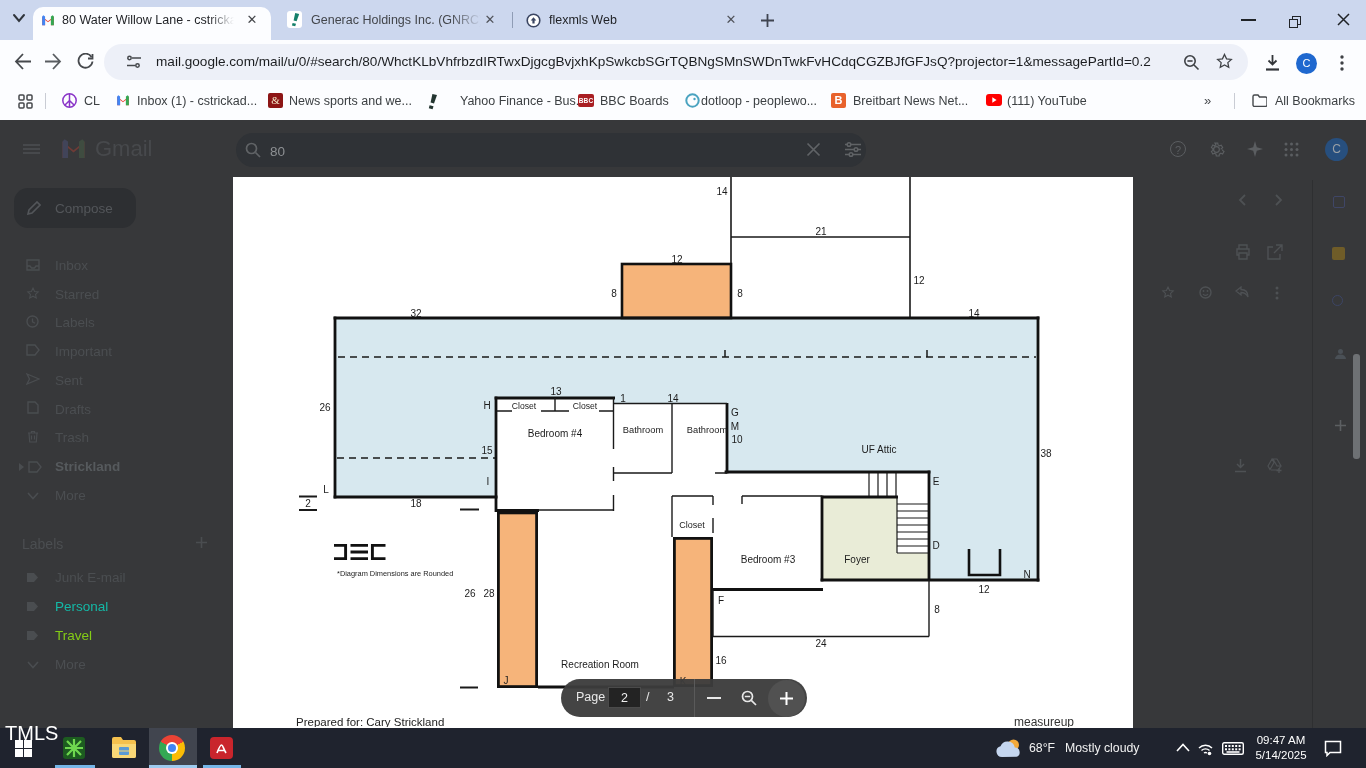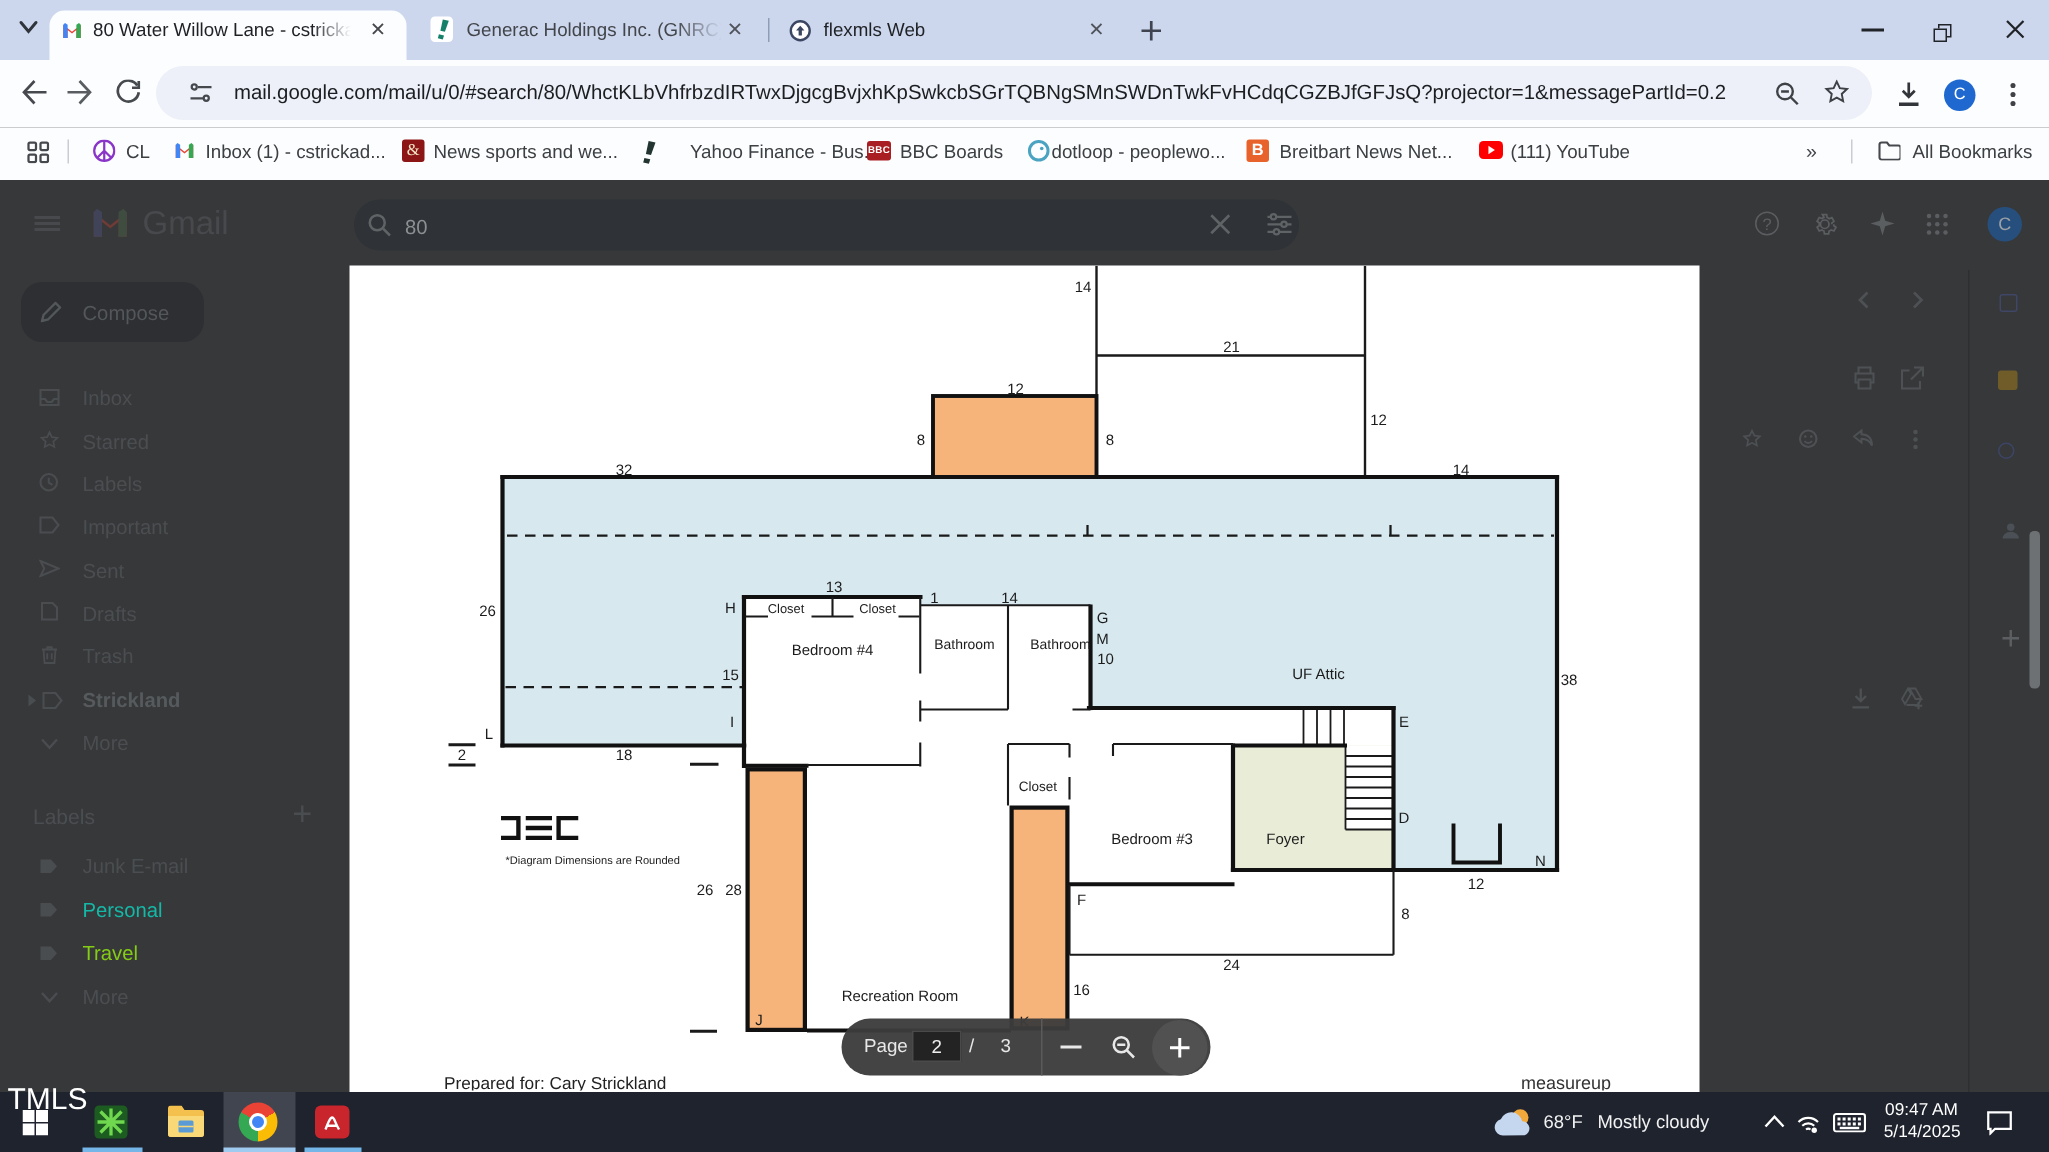--- a/index.html
+++ b/index.html
@@ -531,21 +531,21 @@
           <rect x="16.6" y="3" width="2" height="2"></rect>
           <rect x="3" y="6.3" width="2" height="2"></rect>
           <rect x="6.4" y="6.3" width="2" height="2"></rect>
           <rect x="9.8" y="6.3" width="2" height="2"></rect>
           <rect x="13.2" y="6.3" width="2" height="2"></rect>
           <rect x="16.6" y="6.3" width="2" height="2"></rect>
           <rect x="4.5" y="9.2" width="13" height="1.6"></rect>
         </g>
       </svg>
     <div class="abs" style="left:1255px;top:6px;width:52px;font-size:11.5px;color:#fff;text-align:center">09:47 AM</div>
-    <div class="abs" style="left:1255px;top:21px;width:52px;font-size:11.5px;color:#fff;text-align:right">5/14/2025</div>
+    <div class="abs" style="left:1255px;top:21px;width:52px;font-size:11.5px;color:#fff;text-align:center">5/14/2025</div>
     <svg class="abs" style="left:1324px;top:12px" width="18" height="17" viewBox="0 0 18 17">
         <path d="M1.5 1.5 H16.5 V12.5 H6 L3 15.5 V12.5 H1.5 Z" fill="none" stroke="#fff" stroke-width="1.5"></path>
       </svg>
   </div>
 
   <div class="abs" style="left:5px;top:722px;font-size:20px;color:#fff">TMLS</div>
 
 </div>
 
 </body></html>

